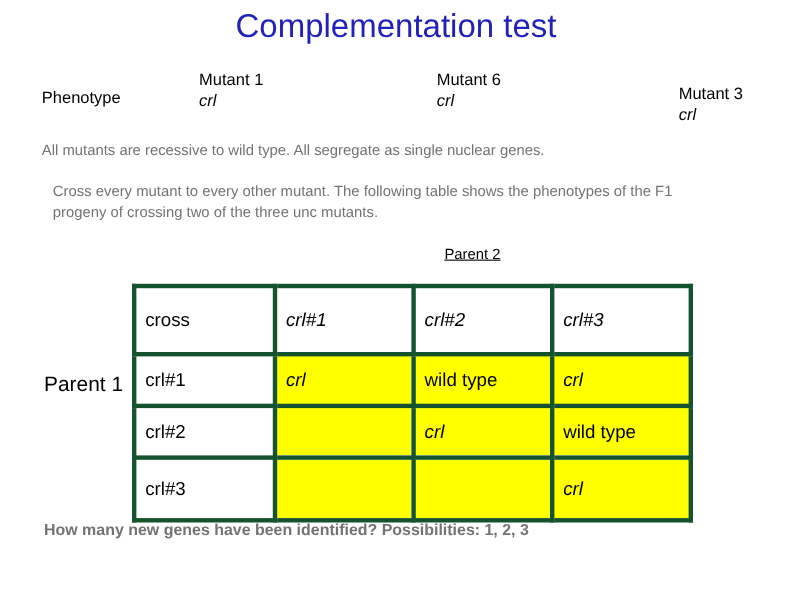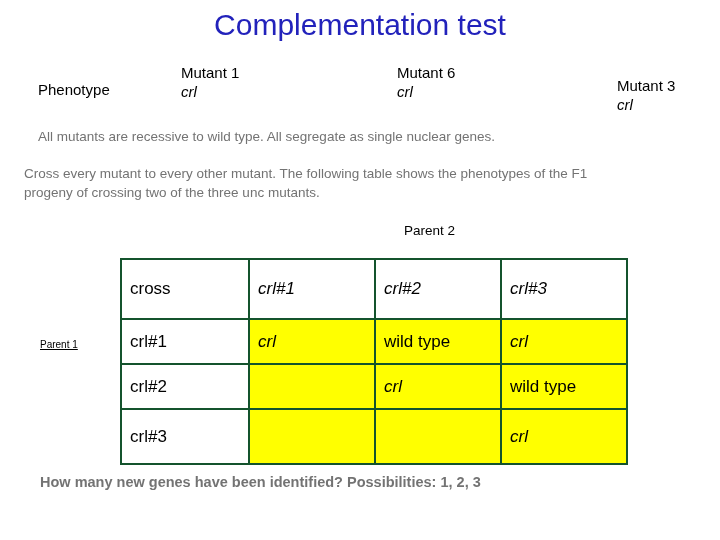--- a/index.html
+++ b/index.html
@@ -66,62 +66,62 @@
     line-height: 19px;
     color: #737373;
   }
   #para-1 {
     left: 38px;
     top: 127px;
     width: 640px;
     white-space: nowrap;
   }
   #para-2 {
-    left: 24px;
+    left: 48px;
     top: 164px;
     width: 570px;
   }
   #para-bottom {
     left: 40px;
     top: 473px;
     width: 650px;
     font-size: 14.5px;
     white-space: nowrap;
     font-weight: bold;
   }
 
   
   #parent2-label {
     position: absolute;
     left: 404px;
     top: 223px;
     font-size: 13.5px;
     white-space: nowrap;
+    text-decoration: underline;
   }
   #parent1-label {
     position: absolute;
     left: 40px;
     top: 339px;
-    font-size: 10px;
-    white-space: nowrap;
-    text-decoration: underline;
+    font-size: 19px;
+    white-space: nowrap;
   }
 
   
   #cross-table {
     position: absolute;
     left: 120px;
     top: 258px;
     width: 506px;
     border-collapse: collapse;
     table-layout: fixed;
     background: #ffffff;
   }
   #cross-table td {
-    border: 2px solid #14532d;
+    border: 4px solid #14532d;
     padding: 0 0 0 8px;
     font-size: 17px;
     vertical-align: middle;
     overflow: hidden;
     white-space: nowrap;
   }
   #cross-table col.c0 { width: 128px; }
   #cross-table col.c1 { width: 126px; }
   #cross-table col.c2 { width: 126px; }
   #cross-table col.c3 { width: 126px; }

